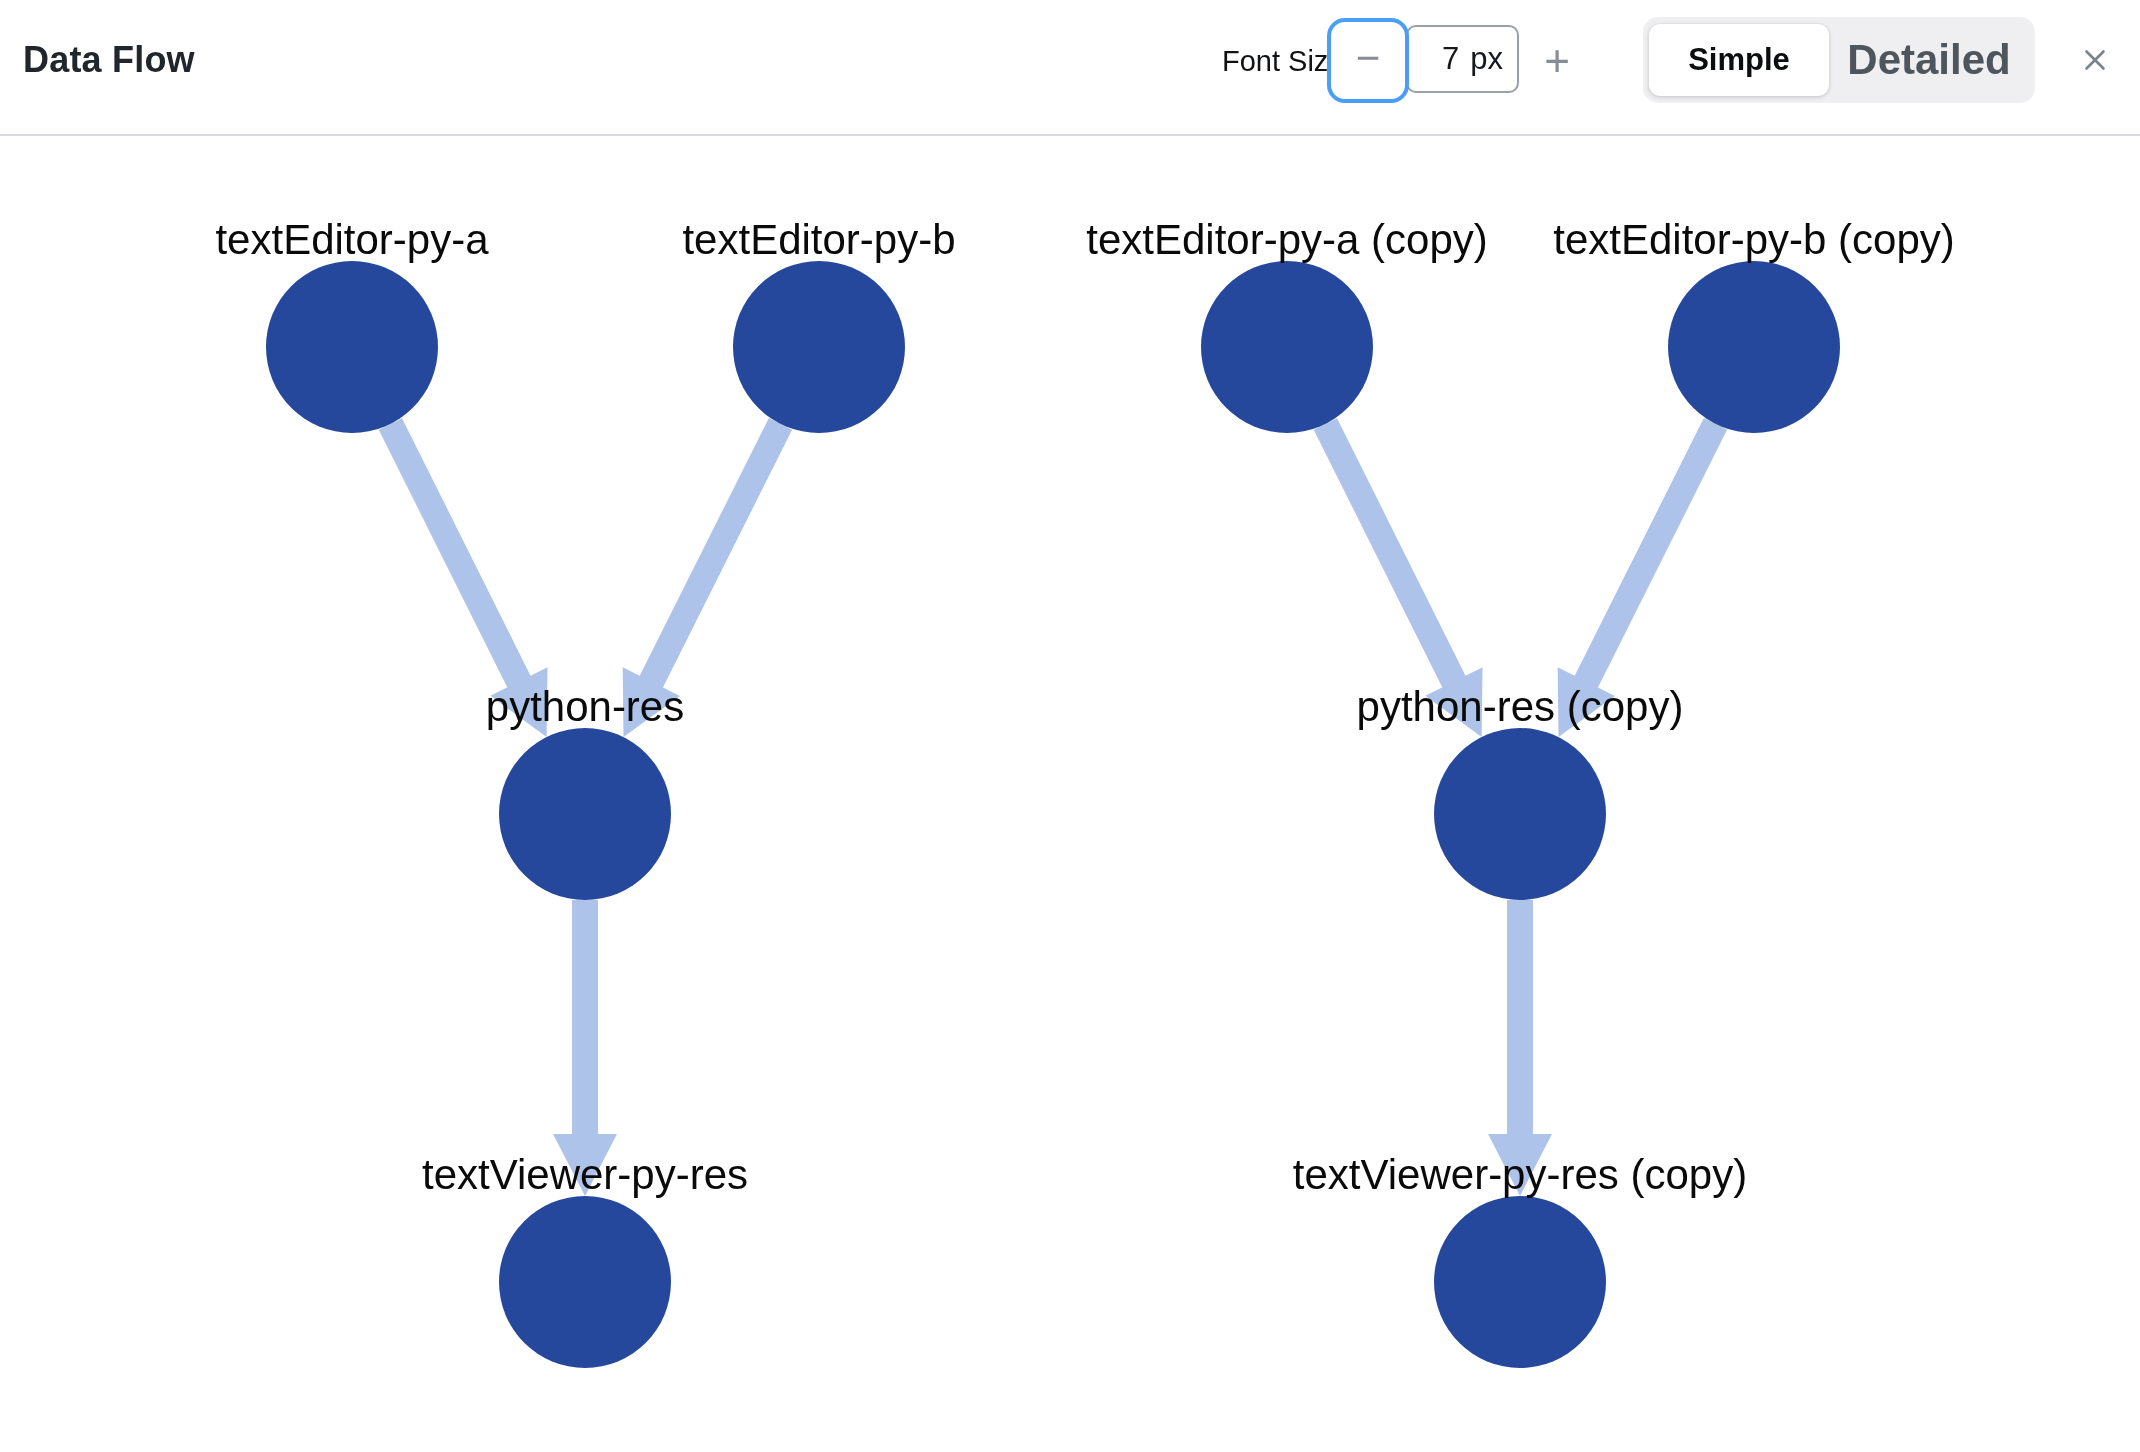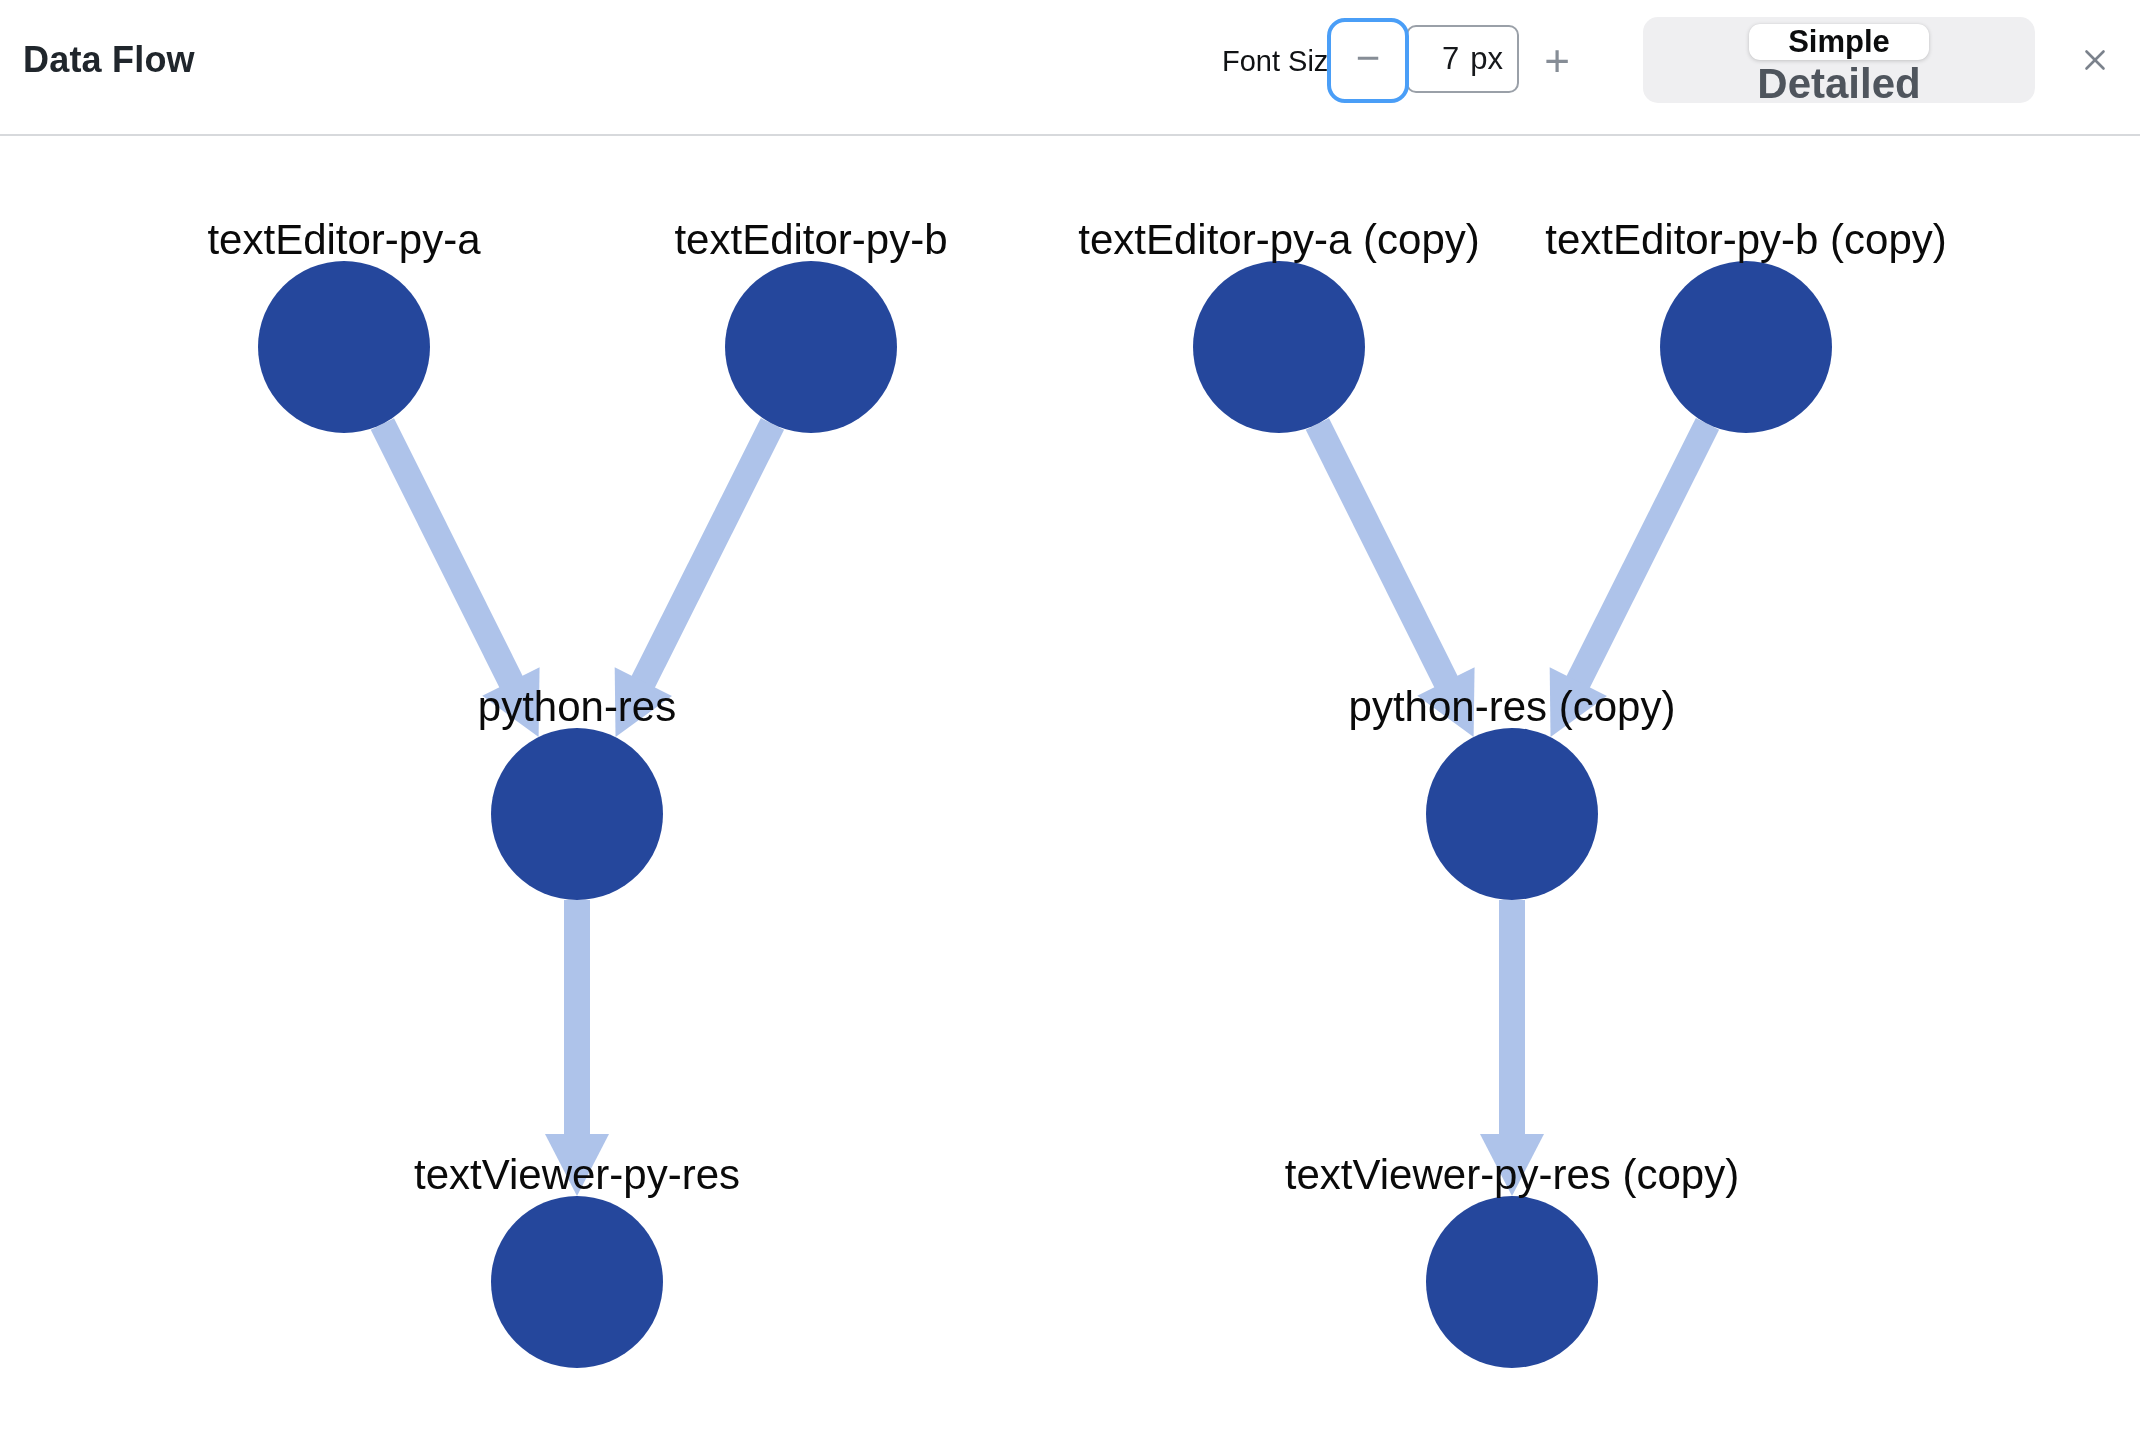--- a/index.html
+++ b/index.html
@@ -39,40 +39,40 @@
   }
   .value-box .val { margin-right: 11px; }
   .plus-btn {
     position: absolute; left: 1536px; top: 31px; width: 42px; height: 60px;
     display: flex; align-items: center; justify-content: center;
     font-size: 44px; font-weight: 300; color: #868d96; cursor: pointer;
   }
   .segmented {
     position: absolute; left: 1643px; top: 17px; width: 392px; height: 86px;
     background: #efeff1; border-radius: 15px;
-    display: flex; align-items: center; padding: 7px 6px; flex-direction: column;
+    display: flex; align-items: center; padding: 7px 6px;
   }
   .seg-active {
     width: 180px; height: 72px; background: #ffffff; border-radius: 11px;
     box-shadow: 0 1px 4px rgba(0,0,0,0.18), 0 0 1px rgba(0,0,0,0.10);
     display: flex; align-items: center; justify-content: center;
     font-size: 31px; font-weight: 600; color: #0c0d0e; cursor: pointer;
   }
   .seg-inactive {
     flex: 1; height: 72px;
     display: flex; align-items: center; justify-content: center;
     font-size: 42px; font-weight: 600; color: #4f555d; cursor: pointer;
   }
   .close-btn {
     position: absolute; left: 2082px; top: 47px; width: 26px; height: 26px;
     display: flex; align-items: center; justify-content: center; cursor: pointer;
   }
 
   
-  .canvas-wrap { position: absolute; left: 8px; top: 136px; width: 1984px; height: 1316px; }
+  .canvas-wrap { position: absolute; left: 16px; top: 136px; width: 1984px; height: 1316px; }
   svg text {
     font-family: "Liberation Sans", sans-serif;
     font-size: 42px; fill: #0a0a0a;
   }
 </style>
 </head>
 <body>
 
 <div class="header">
   <div class="title">Data Flow</div>

